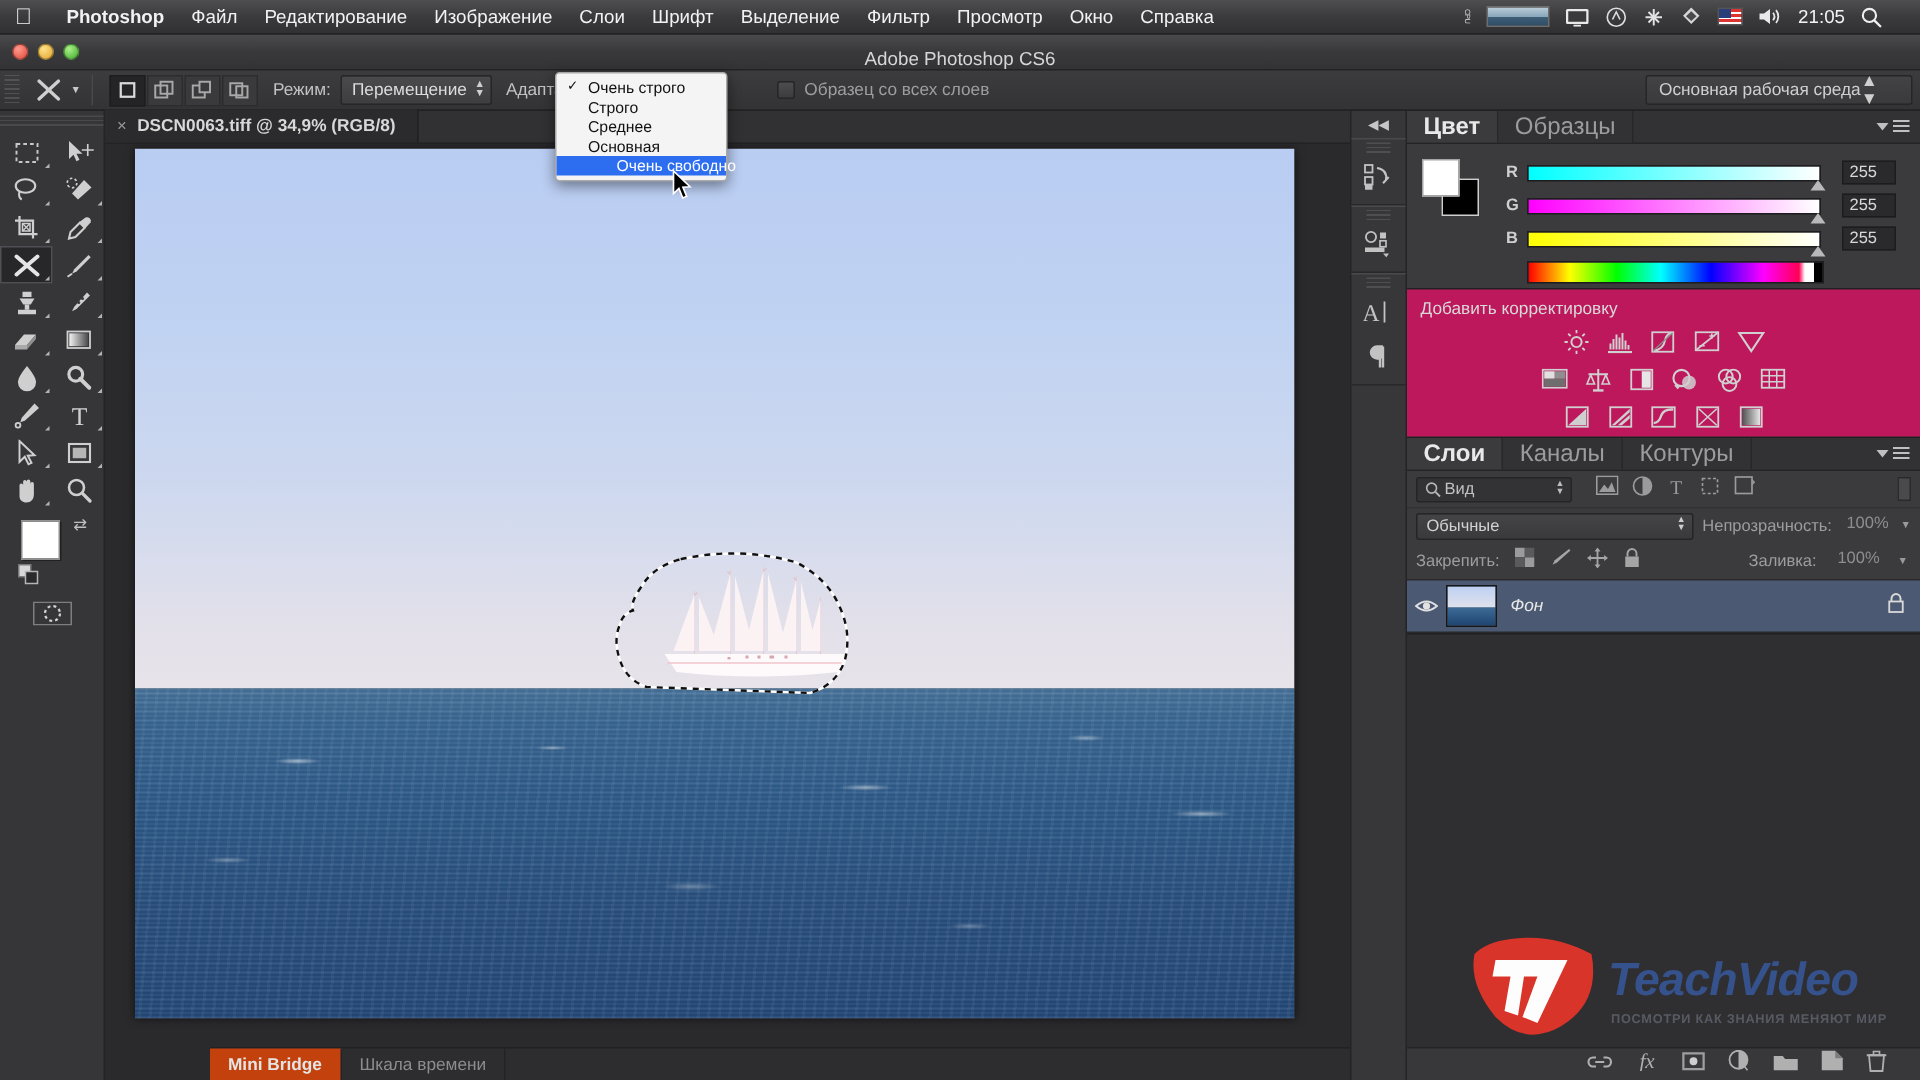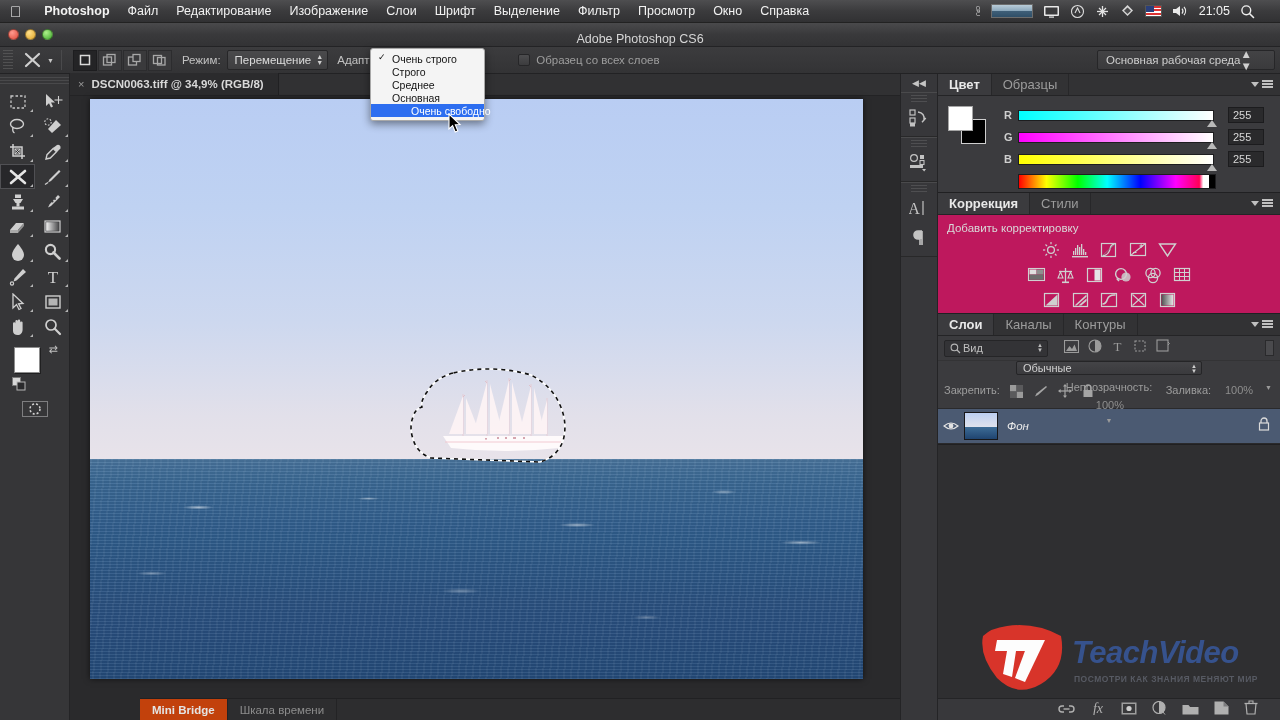--- a/index.html
+++ b/index.html
@@ -227,21 +227,21 @@
     position: absolute; top: 74px; left: 938px; width: 342px; bottom: 0;
     background: #2f2f31;
   }
   .panel { border-bottom: 1px solid #202022; }
   .panel-tabs {
     height: 22px; display: flex; align-items: stretch;
     background: #323234; border-bottom: 1px solid #242426; position: relative;
   }
   .ptab {
     display: flex; align-items: center; padding: 0 11px;
-    font-size: 13px; color: #9c9c9c; background: #323234;
+    font-size: 16px; color: #9c9c9c; background: #323234;
     border-right: 1px solid #272729;
   }
   .ptab.active { background: #3b3b3e; color: #e8e8e8; font-weight: bold; }
   .pmenu { margin-left: auto; display: flex; align-items: center; padding-right: 7px; gap: 3px; }
   .pmenu .tri-d { width:0;height:0;border-left:4px solid transparent;border-right:4px solid transparent;border-top:5px solid #c0c0c0;}
   .pmenu .lines { width: 11px; height: 9px;
     background: repeating-linear-gradient(to bottom, #c0c0c0 0 1.6px, transparent 1.6px 3.2px); }
 
   .color-body { padding: 8px 0 8px 0; background: #3b3b3e; height: 96px; position: relative; }
   .cs-swatch { position: absolute; left: 10px; top: 10px; width: 38px; height: 36px; }
@@ -277,29 +277,29 @@
   .lay-filter { display: flex; align-items: center; height: 24px; padding: 0 6px; gap: 6px; }
   .lay-search {
     width: 104px; height: 17px; background: #333336; border: 1px solid #252527; border-radius: 2px;
     color: #c0c0c0; font-size: 11px; display: flex; align-items: center; padding: 0 14px 0 6px;
     position: relative;
   }
   .lay-search .mag { position: absolute; left: 5px; top: 2px; }
   .lf-icons { display: flex; gap: 9px; margin-left: 10px; align-items: center; }
   .lf-toggle { margin-left: auto; width: 9px; height: 16px; background: #4a4a4d; border: 1px solid #2a2a2c; }
   .lay-blend { display: flex; align-items: center; height: 24px; padding: 0 6px; gap: 6px;
-    border-top: 1px solid #333335; flex-direction: column; }
+    border-top: 1px solid #333335; }
   .blend-sel {
     width: 186px; height: 18px; background: linear-gradient(to bottom,#444447,#3a3a3d);
     border: 1px solid #252527; border-radius: 2px; color: #d2d2d2; font-size: 11px;
     display: flex; align-items: center; padding: 0 16px 0 6px; position: relative;
   }
   .lbl-dim { color: #9d9d9d; font-size: 11px; }
   .num-field { width: 34px; height: 16px; color: #8e8e8e; font-size: 11px; text-align: right; padding-right: 2px; }
-  .lay-lock { display: flex; align-items: flex-start; height: 24px; padding: 0 6px; gap: 10px; }
+  .lay-lock { display: flex; align-items: center; height: 24px; padding: 0 6px; gap: 10px; }
   .layer-row {
     display: flex; align-items: center; height: 36px;
     background: #4b5a72; border-top: 1px solid #2a2a2c; border-bottom: 1px solid #2a2a2c;
   }
   .eye { width: 26px; display:flex; align-items:center; justify-content:center; }
   .lthumb { width: 34px; height: 28px; border: 1px solid #171719; overflow: hidden; position: relative; }
   .lthumb .s { position:absolute; left:0; top:0; width:100%; height:55%; background: linear-gradient(to bottom,#bdd0f2,#dfe2ec); }
   .lthumb .w { position:absolute; left:0; top:55%; width:100%; bottom:0;
     background: linear-gradient(to bottom,#3d6c96,#1f4470); }
   .lname { margin-left: 9px; color: #e9e9e9; font-size: 11.5px; font-style: italic; }
@@ -779,28 +779,20 @@
           <span class="sl-track b">
               <span class="sl-thumb"></span>
             </span>
           <span class="sl-val">255</span>
         </div>
         <div class="spectrum"></div>
       </div>
     </div>
 
     <div class="panel">
-      <div class="panel-tabs">
-        <span class="ptab active">Коррекция</span>
-        <span class="ptab">Стили</span>
-        <span class="pmenu">
-          <span class="tri-d"></span>
-          <span class="lines"></span>
-        </span>
-      </div>
       <div class="adj-body">
         <div class="adj-title">Добавить корректировку</div>
         <div class="adj-row">
           <span class="adj-ico">
             <svg width="18" height="18" viewBox="0 0 18 18">
                 <circle cx="9" cy="9" r="3.4" fill="none" stroke="#d0d0d0" stroke-width="1.3"></circle>
                 <g stroke="#d0d0d0" stroke-width="1.2">
                   <path d="M9 1 v2.2"></path>
                   <path d="M9 14.8 v2.2"></path>
                   <path d="M1 9 h2.2"></path>

